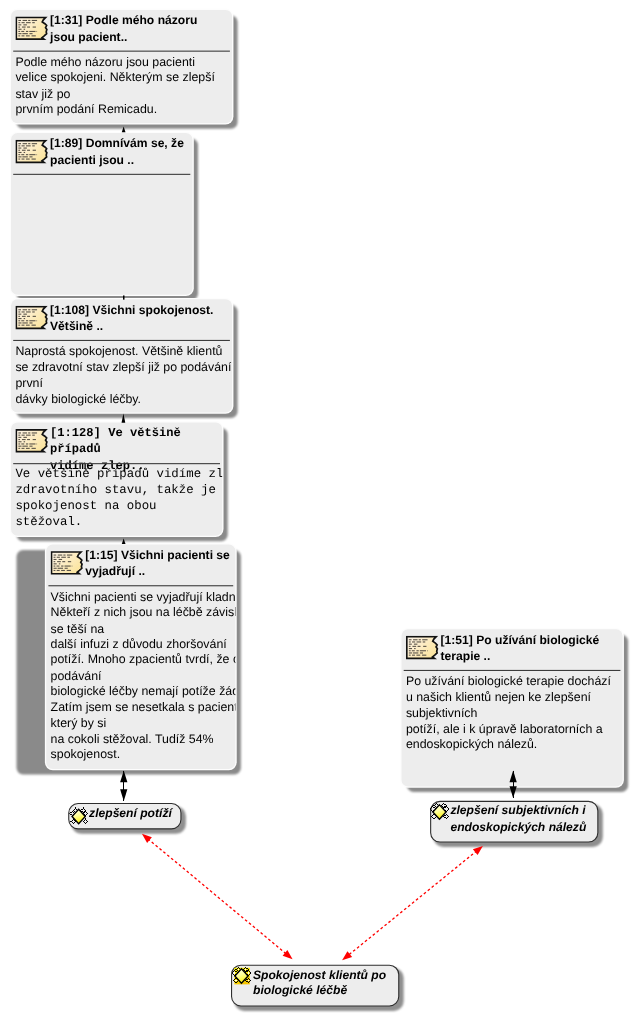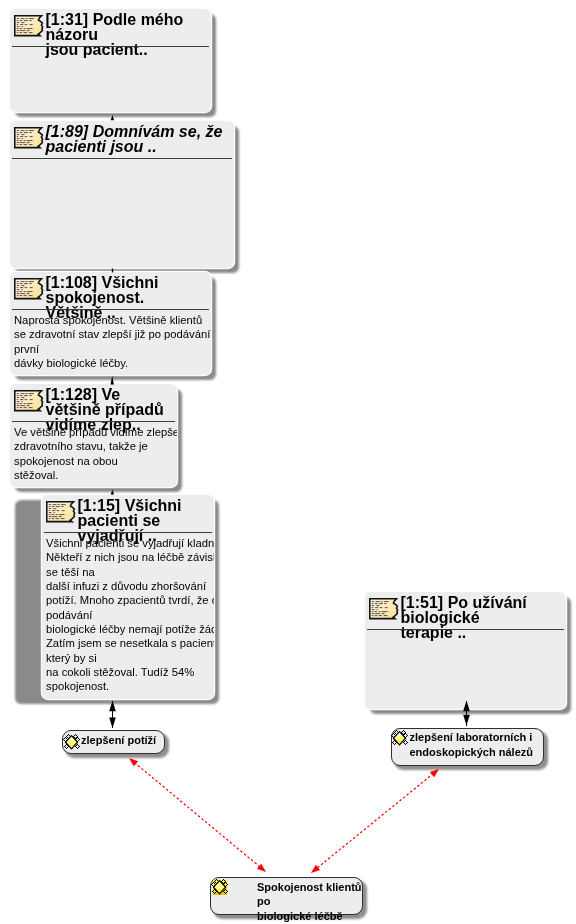--- a/index.html
+++ b/index.html
@@ -11,32 +11,32 @@
 
   
   .quote{position:absolute;box-sizing:border-box;}
   .quote .shadow{position:absolute;left:5px;top:5px;right:-5px;bottom:-5px;
                  background:#8a8a8a;border-radius:6px;z-index:0;filter:blur(0.9px);}
   .quote .inner{position:relative;z-index:1;background:#ededed;border-radius:6px;
                 width:100%;height:100%;overflow:hidden;
                 box-shadow:0 0 0 1.2px #fdfdfd;}
   .q-ic{position:absolute;left:4.2px;top:6.1px;width:30px;height:22px;}
   .q-title{position:absolute;left:35.5px;top:2.5px;right:3px;white-space:pre-line;
-           font-weight:bold;font-size:16px;line-height:15px;color:#000;}
+           font-weight:bold;font-size:11px;line-height:15px;color:#000;}
   .q-sep{position:absolute;left:2px;right:2px;height:1px;background:#3c3c3c;}
   .q-body{position:absolute;left:4px;right:3px;
           font-size:11.25px;line-height:14.3px;color:#000;white-space:pre;}
 
   
   .code{position:absolute;box-sizing:border-box;}
   .code .shadow{position:absolute;left:2.5px;top:2.5px;right:-3.5px;bottom:-3.5px;
                 background:#8f8f8f;border-radius:9px;z-index:0;filter:blur(0.9px);}
   .code .inner{position:relative;z-index:1;background:#ededed;border:1.2px solid #2e2e2e;
                border-radius:9px;width:100%;height:100%;
-               box-sizing:border-box;display:flex;align-items:center;justify-content:center;}
+               box-sizing:border-box;display:flex;align-items:center;justify-content:center;font-style:italic;}
   .c-ic{position:absolute;left:2px;top:1px;width:18px;height:20px;z-index:3;}
   .c-label{position:absolute;font-weight:bold;font-size:11px;line-height:14.8px;color:#000;
            text-align:left;white-space:pre-line;}
 
   svg.ov{position:absolute;left:0;top:0;width:576px;height:924px;pointer-events:none;z-index:5;}
 </style>
 </head>
 <body>
 
 <div id="canvas">
@@ -77,23 +77,27 @@
             <rect x="6.33" y="15.1" width="4.97" height="1.0" fill="#5b5449"></rect>
             <rect x="12.75" y="15.1" width="2.82" height="1.0" fill="#5b5449"></rect>
             <rect x="2.7" y="17.1" width="1.64" height="1.0" fill="#5b5449"></rect>
             <rect x="5.57" y="17.1" width="2.67" height="1.0" fill="#5b5449"></rect>
             <rect x="9.58" y="17.1" width="3.43" height="1.0" fill="#5b5449"></rect>
             <rect x="14.66" y="17.1" width="3.89" height="1.0" fill="#5b5449"></rect>
           </svg></div>
         <div class="q-title">[1:31] Podle mého názoru
 jsou pacient..</div>
         <div class="q-sep" style="top: 36.6px;"></div>
-      </div>
-    </div>
-    <div class="quote" style="left: 10px; top: 121px; width: 224px; height: 147px; font-style: italic;">
+        <div class="q-body" style="top: 41.2px;">Podle mého názoru jsou pacienti
+velice spokojeni. Některým se zlepší
+stav již po
+prvním podání Remicadu.</div>
+      </div>
+    </div>
+    <div class="quote" style="left: 10px; top: 121px; width: 165px; height: 147px;">
       <div class="shadow"></div>
       <div class="inner">
         <div class="q-ic"><svg viewBox="0 0 30 22" width="30" height="22">
             <defs>
               <linearGradient id="qgrad" x1="0" y1="0" x2="1" y2="0.75">
                 <stop offset="0" stop-color="#fdf5ea"></stop>
                 <stop offset="0.40" stop-color="#fdeecd"></stop>
                 <stop offset="1" stop-color="#fbe49c"></stop>
               </linearGradient>
             </defs>
@@ -175,21 +179,21 @@
           </svg></div>
         <div class="q-title">[1:108] Všichni spokojenost.
 Většině ..</div>
         <div class="q-sep" style="top: 36.6px;"></div>
         <div class="q-body" style="top: 41.2px;">Naprostá spokojenost. Většině klientů
 se zdravotní stav zlepší již po podávání
 první
 dávky biologické léčby.</div>
       </div>
     </div>
-    <div class="quote" style="left: 10px; top: 384px; width: 167px; height: 103px;">
+    <div class="quote" style="left: 10px; top: 384px; width: 192px; height: 103px; font-family: Liberation Mono, monospace;">
       <div class="shadow"></div>
       <div class="inner">
         <div class="q-ic"><svg viewBox="0 0 30 22" width="30" height="22">
             <defs>
               <linearGradient id="qgrad" x1="0" y1="0" x2="1" y2="0.75">
                 <stop offset="0" stop-color="#fdf5ea"></stop>
                 <stop offset="0.40" stop-color="#fdeecd"></stop>
                 <stop offset="1" stop-color="#fbe49c"></stop>
               </linearGradient>
             </defs>
@@ -282,21 +286,21 @@
 další infuzi z důvodu zhoršování
 potíží. Mnoho zpacientů tvrdí, že od
 podávání
 biologické léčby nemají potíže žádné.
 Zatím jsem se nesetkala s pacientem,
 který by si
 na cokoli stěžoval. Tudíž 54%
 spokojenost.</div>
       </div>
     </div>
-    <div class="quote" style="left: 365px; top: 592px; width: 201px; height: 117px;">
+    <div class="quote" style="left: 365px; top: 572px; width: 201px; height: 143px;">
       <div class="shadow"></div>
       <div class="inner">
         <div class="q-ic"><svg viewBox="0 0 30 22" width="30" height="22">
             <defs>
               <linearGradient id="qgrad" x1="0" y1="0" x2="1" y2="0.75">
                 <stop offset="0" stop-color="#fdf5ea"></stop>
                 <stop offset="0.40" stop-color="#fdeecd"></stop>
                 <stop offset="1" stop-color="#fbe49c"></stop>
               </linearGradient>
             </defs>
@@ -326,20 +330,25 @@
             <rect x="6.33" y="15.1" width="4.97" height="1.0" fill="#5b5449"></rect>
             <rect x="12.75" y="15.1" width="2.82" height="1.0" fill="#5b5449"></rect>
             <rect x="2.7" y="17.1" width="1.64" height="1.0" fill="#5b5449"></rect>
             <rect x="5.57" y="17.1" width="2.67" height="1.0" fill="#5b5449"></rect>
             <rect x="9.58" y="17.1" width="3.43" height="1.0" fill="#5b5449"></rect>
             <rect x="14.66" y="17.1" width="3.89" height="1.0" fill="#5b5449"></rect>
           </svg></div>
         <div class="q-title">[1:51] Po užívání biologické
 terapie ..</div>
         <div class="q-sep" style="top: 36.6px;"></div>
+        <div class="q-body" style="top: 41.2px;">Po užívání biologické terapie dochází
+u našich klientů nejen ke zlepšení
+subjektivních
+potíží, ale i k úpravě laboratorních a
+endoskopických nálezů.</div>
       </div>
     </div>
     <div class="code" style="left: 62px; top: 730px; width: 103px; height: 24px;">
       <div class="shadow"></div>
       <div class="inner">
         <div class="c-label" style="left: 18px; top: 1.5px;">zlepšení potíží</div>
       </div>
       <div class="c-ic" style="left: 1px; top: 2px;"><svg viewBox="0 0 18 20" width="18" height="20">
           <defs>
             <linearGradient id="gg0" x1="0.25" y1="0.05" x2="0.55" y2="1">
@@ -395,21 +404,21 @@
           <rect x="16" y="14" width="1" height="1" shape-rendering="crispEdges" fill="#000"></rect>
           <rect x="13" y="15" width="1" height="1" shape-rendering="crispEdges" fill="#000"></rect>
           <rect x="15" y="15" width="1" height="1" shape-rendering="crispEdges" fill="#000"></rect>
           <rect x="14" y="16" width="1" height="1" shape-rendering="crispEdges" fill="#000"></rect>
           <path d="M8.5 3.7 L14.5 10.2 L8.5 16.8 L2.5 10.2 Z" fill="url(#gg0)" stroke="#000" stroke-width="1.25" stroke-linejoin="miter"></path>
         </svg></div>
     </div>
     <div class="code" style="left: 391px; top: 728px; width: 153px; height: 38px;">
       <div class="shadow"></div>
       <div class="inner">
-        <div class="c-label" style="left: 17.5px; top: 1.2px;">zlepšení laboratorních i
+        <div class="c-label" style="left: 17.5px; top: 1.2px;">zlepšení subjektivních i
 endoskopických nálezů</div>
       </div>
       <div class="c-ic" style="left: 0px; top: 0px;"><svg viewBox="0 0 18 20" width="18" height="20">
           <defs>
             <linearGradient id="gg1" x1="0.25" y1="0.05" x2="0.55" y2="1">
               <stop offset="0" stop-color="#ffffe0"></stop>
               <stop offset="0.42" stop-color="#ffff9c"></stop>
               <stop offset="1" stop-color="#fbf000"></stop>
             </linearGradient>
           </defs>
@@ -460,21 +469,21 @@
           <rect x="16" y="14" width="1" height="1" shape-rendering="crispEdges" fill="#000"></rect>
           <rect x="13" y="15" width="1" height="1" shape-rendering="crispEdges" fill="#000"></rect>
           <rect x="15" y="15" width="1" height="1" shape-rendering="crispEdges" fill="#000"></rect>
           <rect x="14" y="16" width="1" height="1" shape-rendering="crispEdges" fill="#000"></rect>
           <path d="M8.5 3.7 L14.5 10.2 L8.5 16.8 L2.5 10.2 Z" fill="url(#gg1)" stroke="#000" stroke-width="1.25" stroke-linejoin="miter"></path>
         </svg></div>
     </div>
     <div class="code" style="left: 210px; top: 877px; width: 153px; height: 38px;">
       <div class="shadow"></div>
       <div class="inner">
-        <div class="c-label" style="left: 19px; top: 1.5px; margin-left: 27px;">Spokojenost klientů po
+        <div class="c-label" style="left: 19px; top: 1.5px;">Spokojenost klientů po
 biologické léčbě</div>
       </div>
       <div class="c-ic" style="left: 1px; top: 0px;"><svg viewBox="0 0 18 20" width="18" height="20">
           <defs>
             <linearGradient id="gg2" x1="0.25" y1="0.05" x2="0.55" y2="1">
               <stop offset="0" stop-color="#ffffe0"></stop>
               <stop offset="0.42" stop-color="#ffff9c"></stop>
               <stop offset="1" stop-color="#fbf000"></stop>
             </linearGradient>
             <linearGradient id="bg3" x1="0.1" y1="0" x2="0.5" y2="1">

